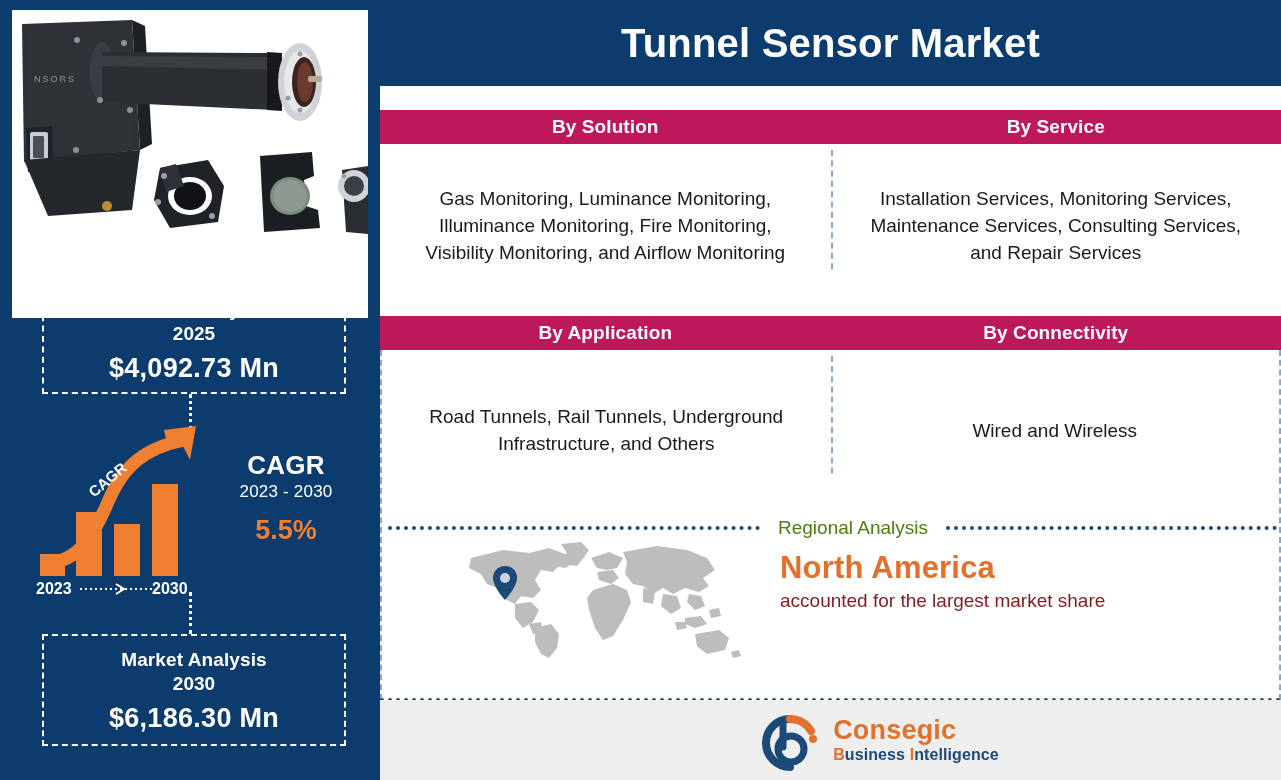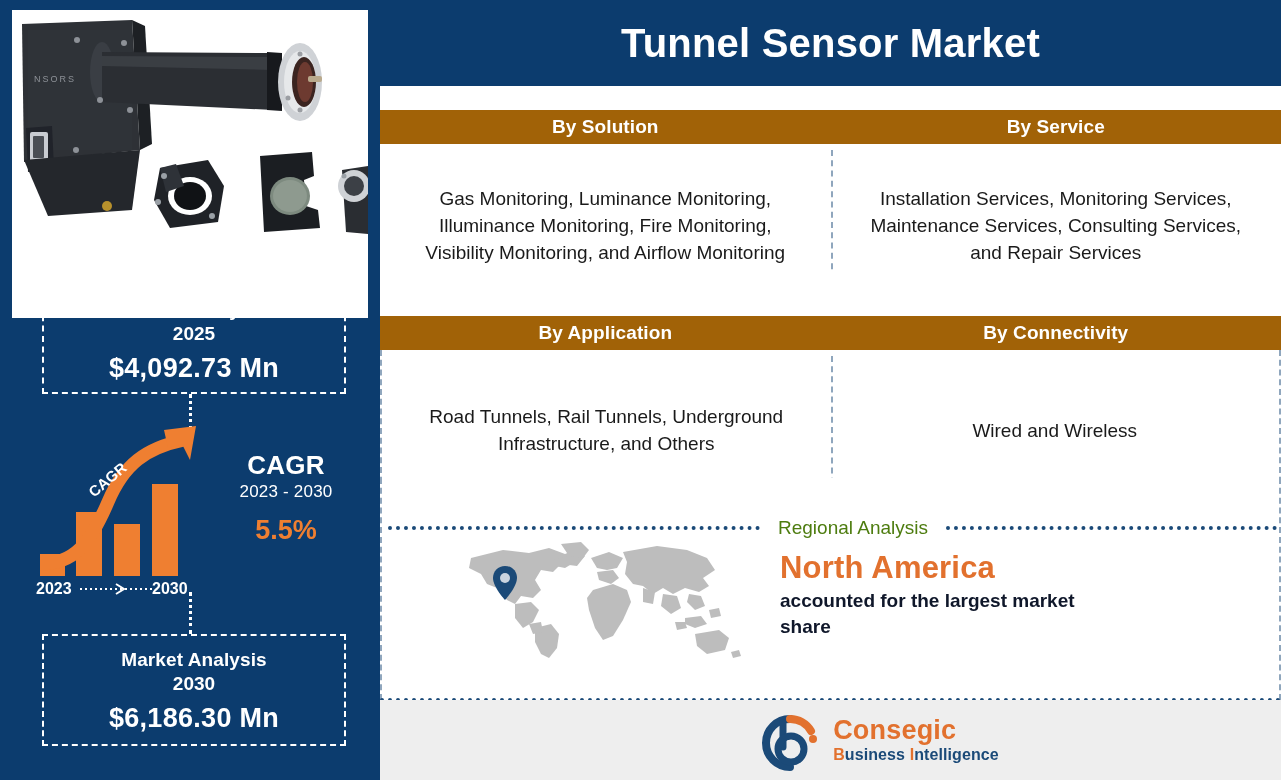--- a/index.html
+++ b/index.html
@@ -55,21 +55,21 @@
     background:#0c3c6e;color:#ffffff;
     display:flex;align-items:center;justify-content:center;
   }
   .title-bar h1{
     margin:0;font-size:40px;font-weight:bold;letter-spacing:.2px;line-height:44px;
   }
 
   .white-gap{position:absolute;left:0;top:86px;width:901px;height:24px;background:#ffffff;}
 
   .seg-block{position:absolute;left:0;width:901px;}
-  .seg-head{height:34px;background:#a16207;display:flex;}
+  .seg-head{height:34px;background:#be185d;display:flex;}
   .seg-head .cell{
     flex:1;display:flex;align-items:center;justify-content:center;
     color:#ffffff;font-size:19px;font-weight:bold;letter-spacing:.1px;
   }
   .seg-body{background:#ffffff;display:flex;position:relative;}
   .seg-body .cell{
     flex:1;display:flex;align-items:center;justify-content:center;
     text-align:center;color:#1a1a1a;font-size:19px;line-height:27px;
     padding:10px 26px;box-sizing:border-box;
   }
@@ -96,21 +96,21 @@
   .reg-divider .dash{flex:1;height:0;border-top:4px dotted #1b4a78;}
   .reg-divider .dash.left{margin-left:6px;margin-right:18px;flex:0 0 372px;}
   .reg-divider .dash.right{margin-left:18px;margin-right:6px;}
   .reg-title{font-size:19px;color:#4d7c0f;white-space:nowrap;}
 
   .reg-content{position:absolute;left:0;top:62px;width:901px;height:130px;display:flex;align-items:flex-start;}
   .map-holder{width:285px;height:120px;margin-left:75px;position:relative;}
   .map-svg{display:block;width:285px;height:118px;}
   .reg-text{margin-left:38px;padding-top:8px;}
   .reg-region{font-size:31px;font-weight:bold;color:#e2712e;line-height:40px;letter-spacing:.2px;}
-  .reg-sub{font-size:19px;color:#0f172a;line-height:26px;max-width:340px;font-weight:bold;}
+  .reg-sub{font-size:19px;color:#7f1d1d;line-height:26px;max-width:340px;}
 
   .bottom-dash{
     position:absolute;left:0;top:698px;width:901px;height:0;
     border-top:4px dotted #1b4a78;
   }
 
   .footer{
     position:absolute;left:0;top:700px;width:998px;height:80px;background:#eeeeee;
     display:flex;align-items:center;justify-content:center;
   }

